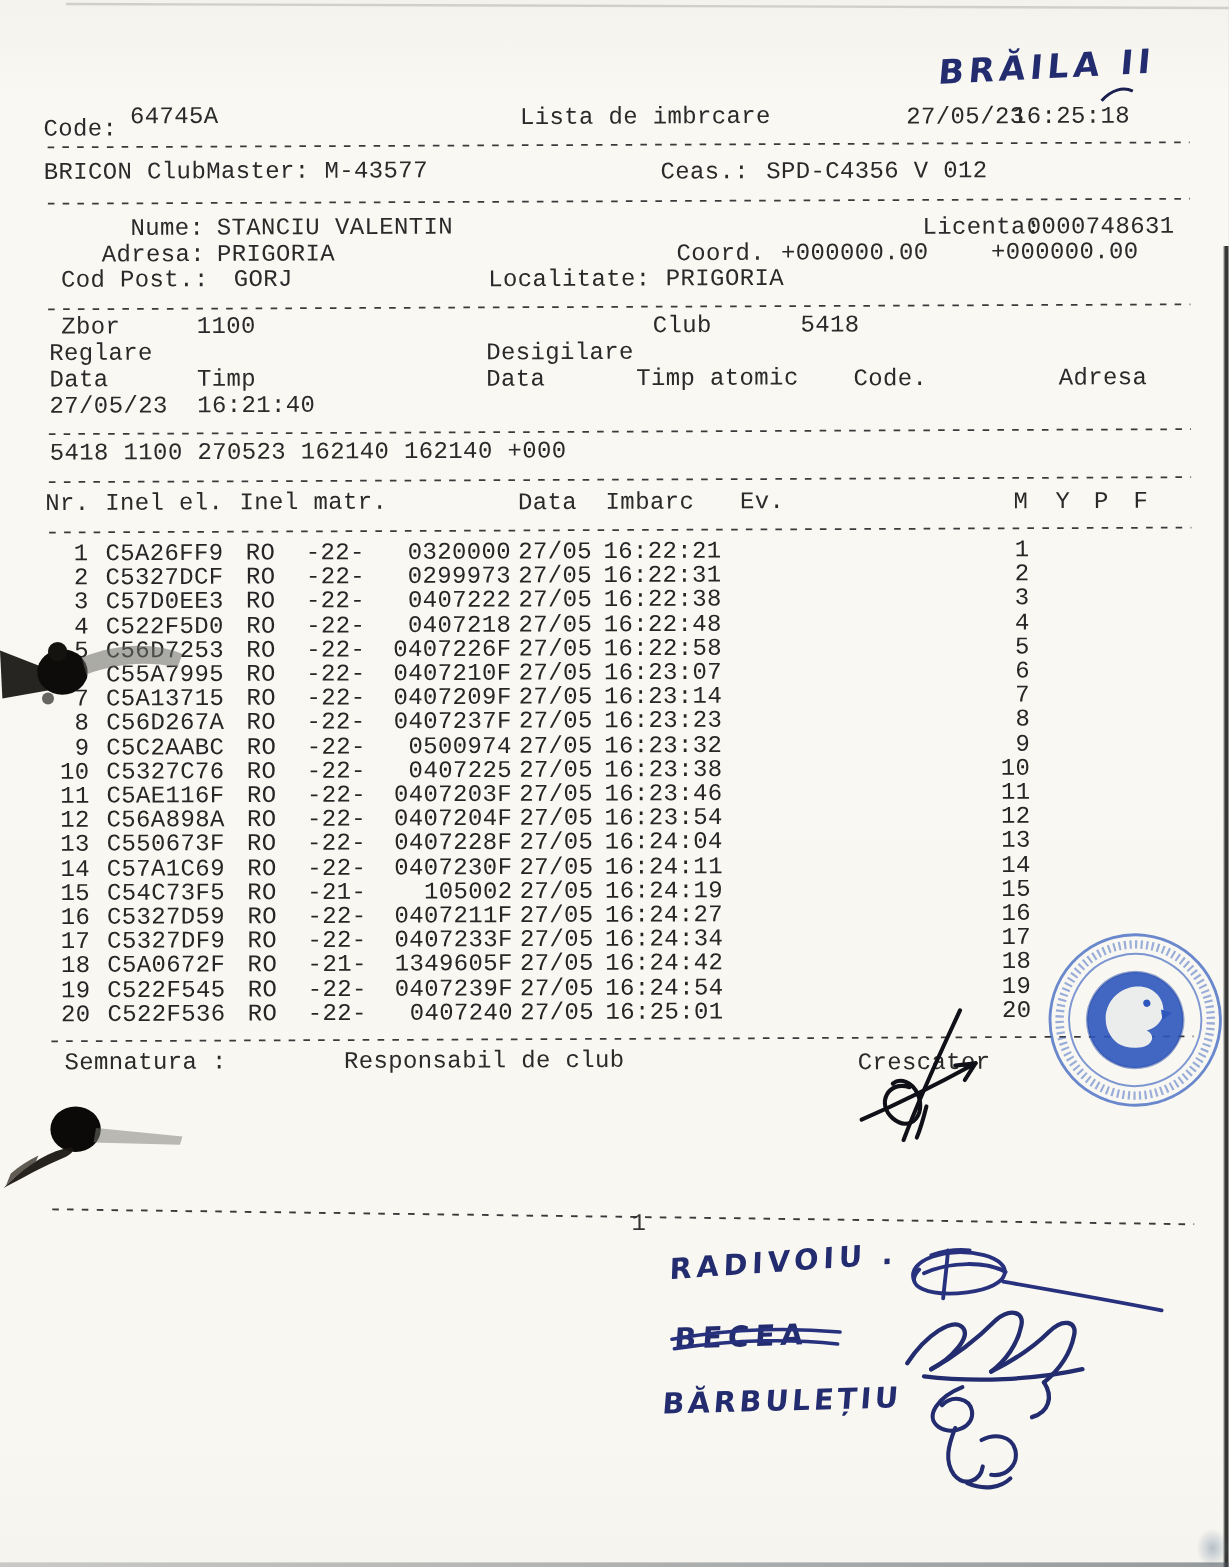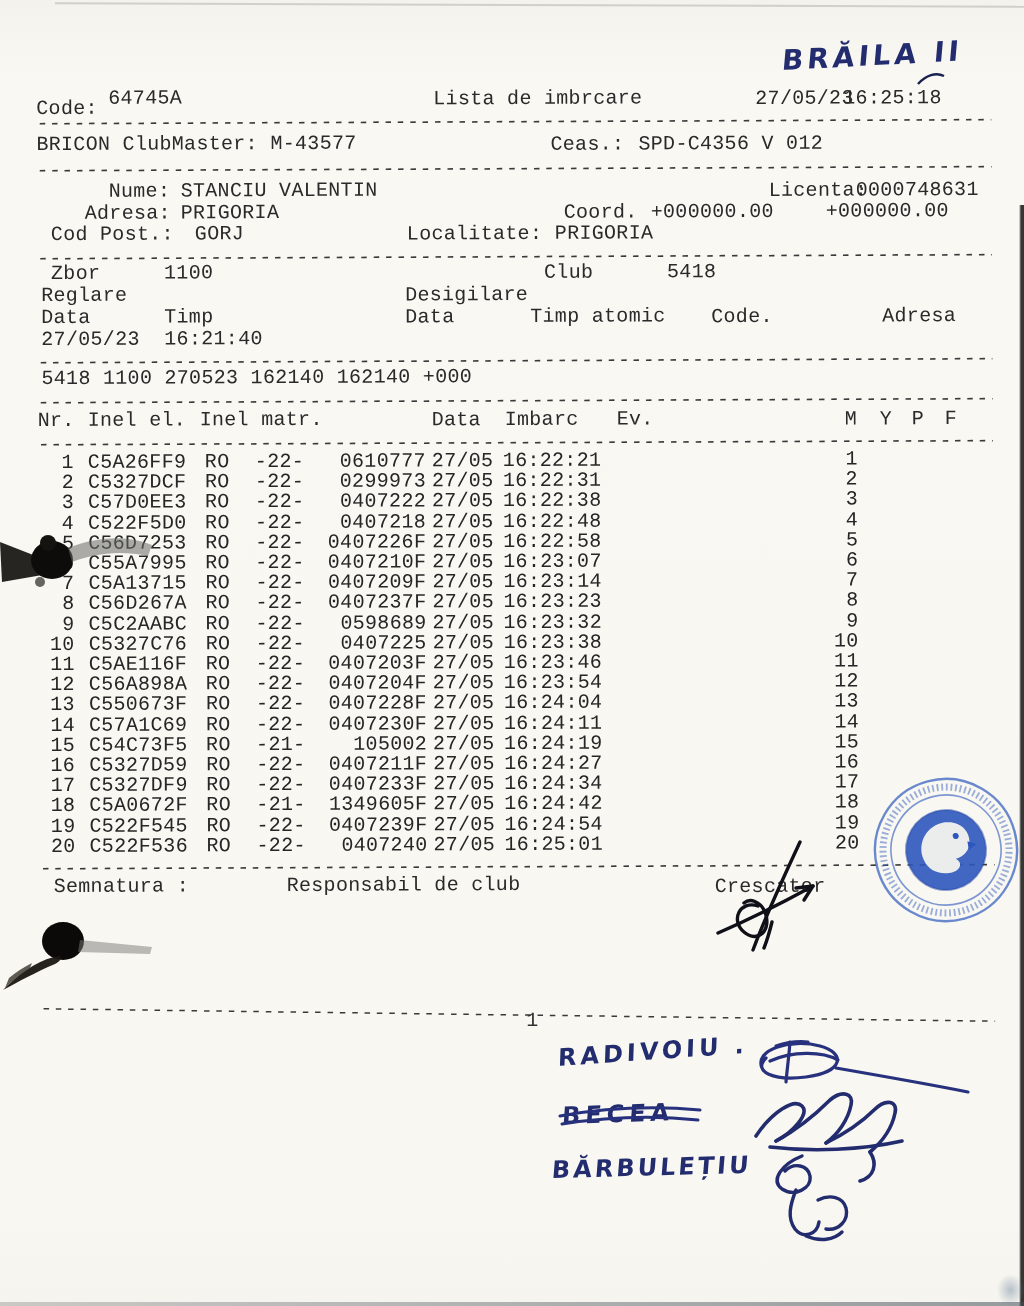--- a/index.html
+++ b/index.html
@@ -105,21 +105,21 @@
     <div class="txt" style="left:912px;top:410px">P</div>
     <div class="txt" style="left:945px;top:410px">F</div>
     <div class="sep" style="top:432px">------------------------------------------------------------------------------</div>
 
     <div>
         <div class="row" style="top: 450px;">
           <span class="c-nr">1</span>
           <span class="c-ring">C5A26FF9</span>
           <span class="c-country">RO</span>
           <span class="c-year">-22-</span>
-          <span class="c-matr">0610777</span>
+          <span class="c-matr">0320000</span>
           <span class="c-data">27/05</span>
           <span class="c-time">16:22:21</span>
           <span class="c-m">1</span>
         </div>
         <div class="row" style="top: 470.2px;">
           <span class="c-nr">2</span>
           <span class="c-ring">C5327DCF</span>
           <span class="c-country">RO</span>
           <span class="c-year">-22-</span>
           <span class="c-matr">0299973</span>
@@ -185,21 +185,21 @@
           <span class="c-matr">0407237F</span>
           <span class="c-data">27/05</span>
           <span class="c-time">16:23:23</span>
           <span class="c-m">8</span>
         </div>
         <div class="row" style="top: 611.6px;">
           <span class="c-nr">9</span>
           <span class="c-ring">C5C2AABC</span>
           <span class="c-country">RO</span>
           <span class="c-year">-22-</span>
-          <span class="c-matr">0598689</span>
+          <span class="c-matr">0500974</span>
           <span class="c-data">27/05</span>
           <span class="c-time">16:23:32</span>
           <span class="c-m">9</span>
         </div>
         <div class="row" style="top: 631.8px;">
           <span class="c-nr">10</span>
           <span class="c-ring">C5327C76</span>
           <span class="c-country">RO</span>
           <span class="c-year">-22-</span>
           <span class="c-matr">0407225</span>

